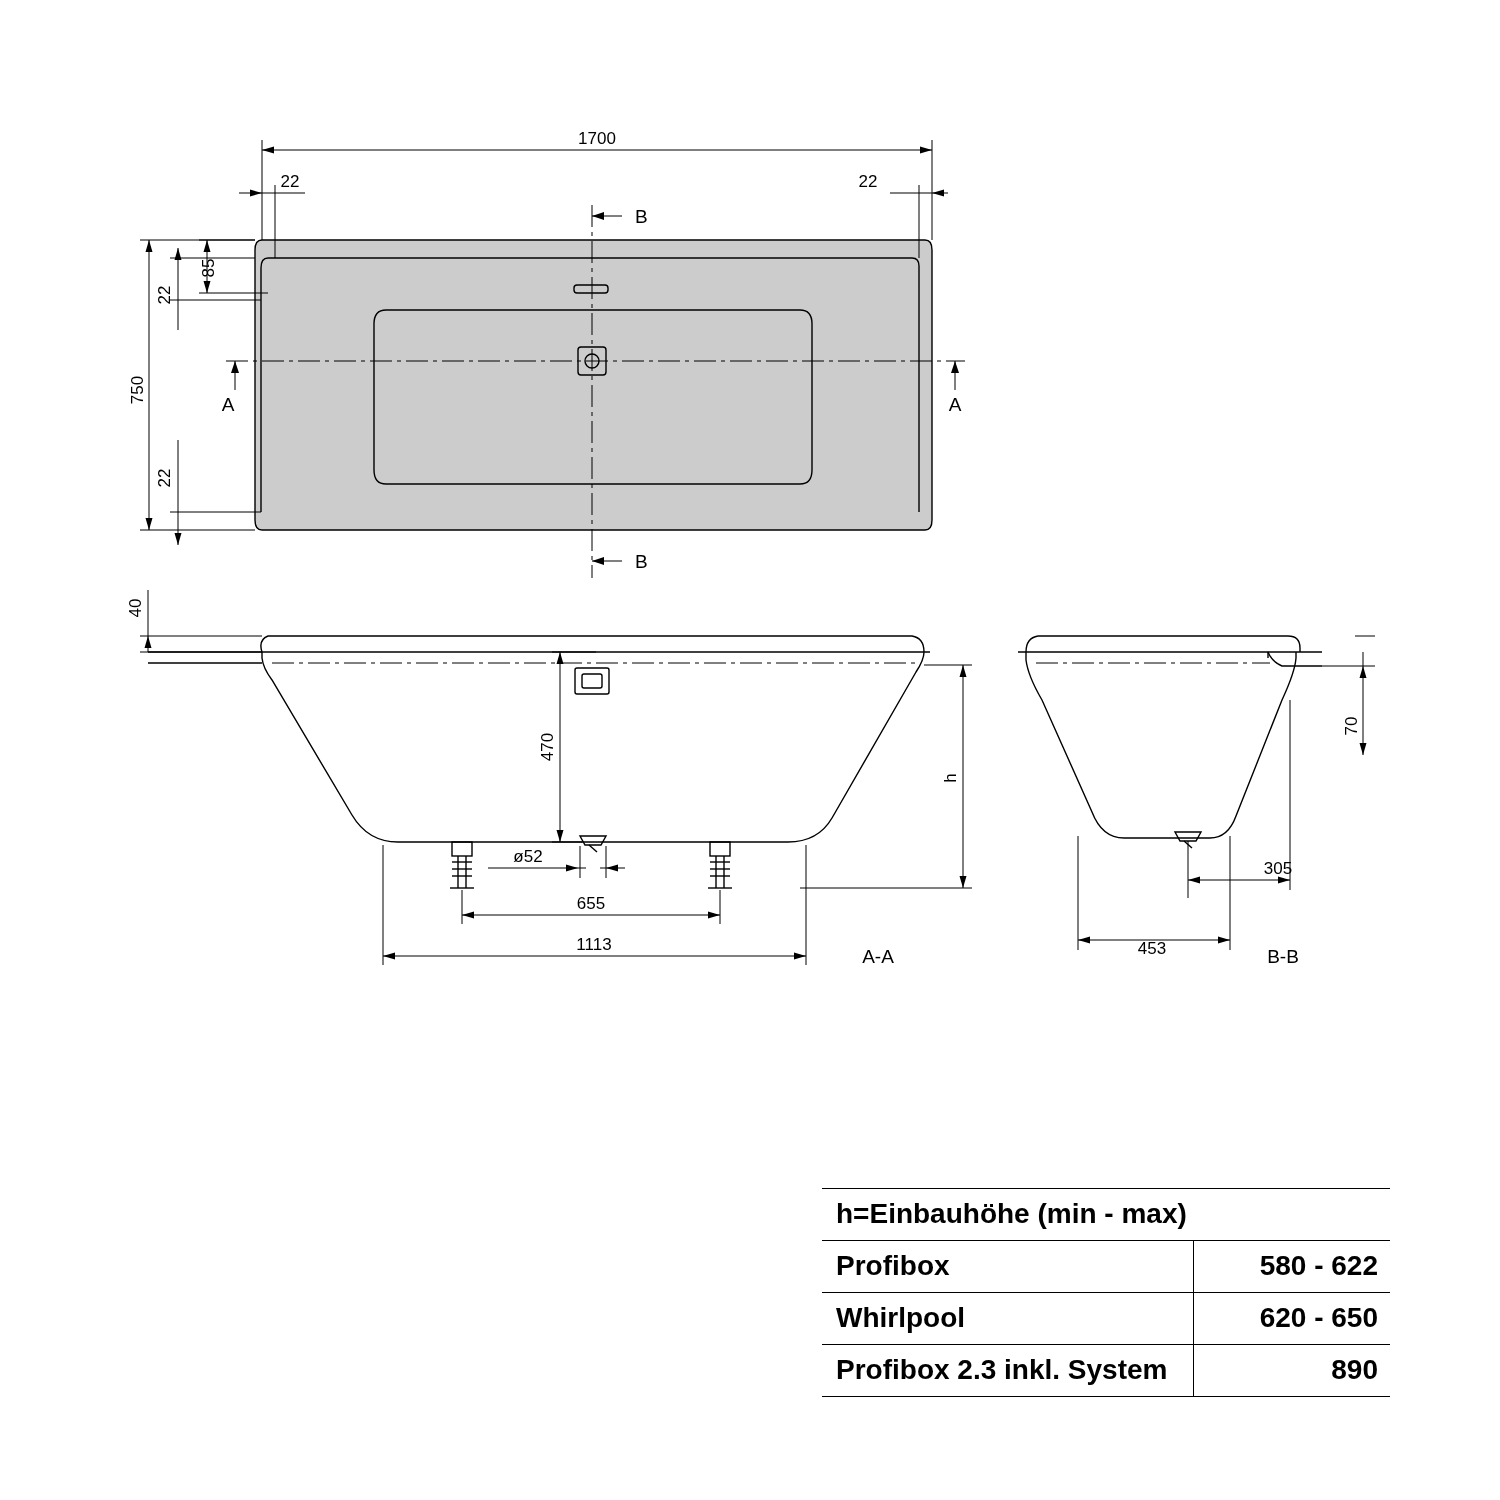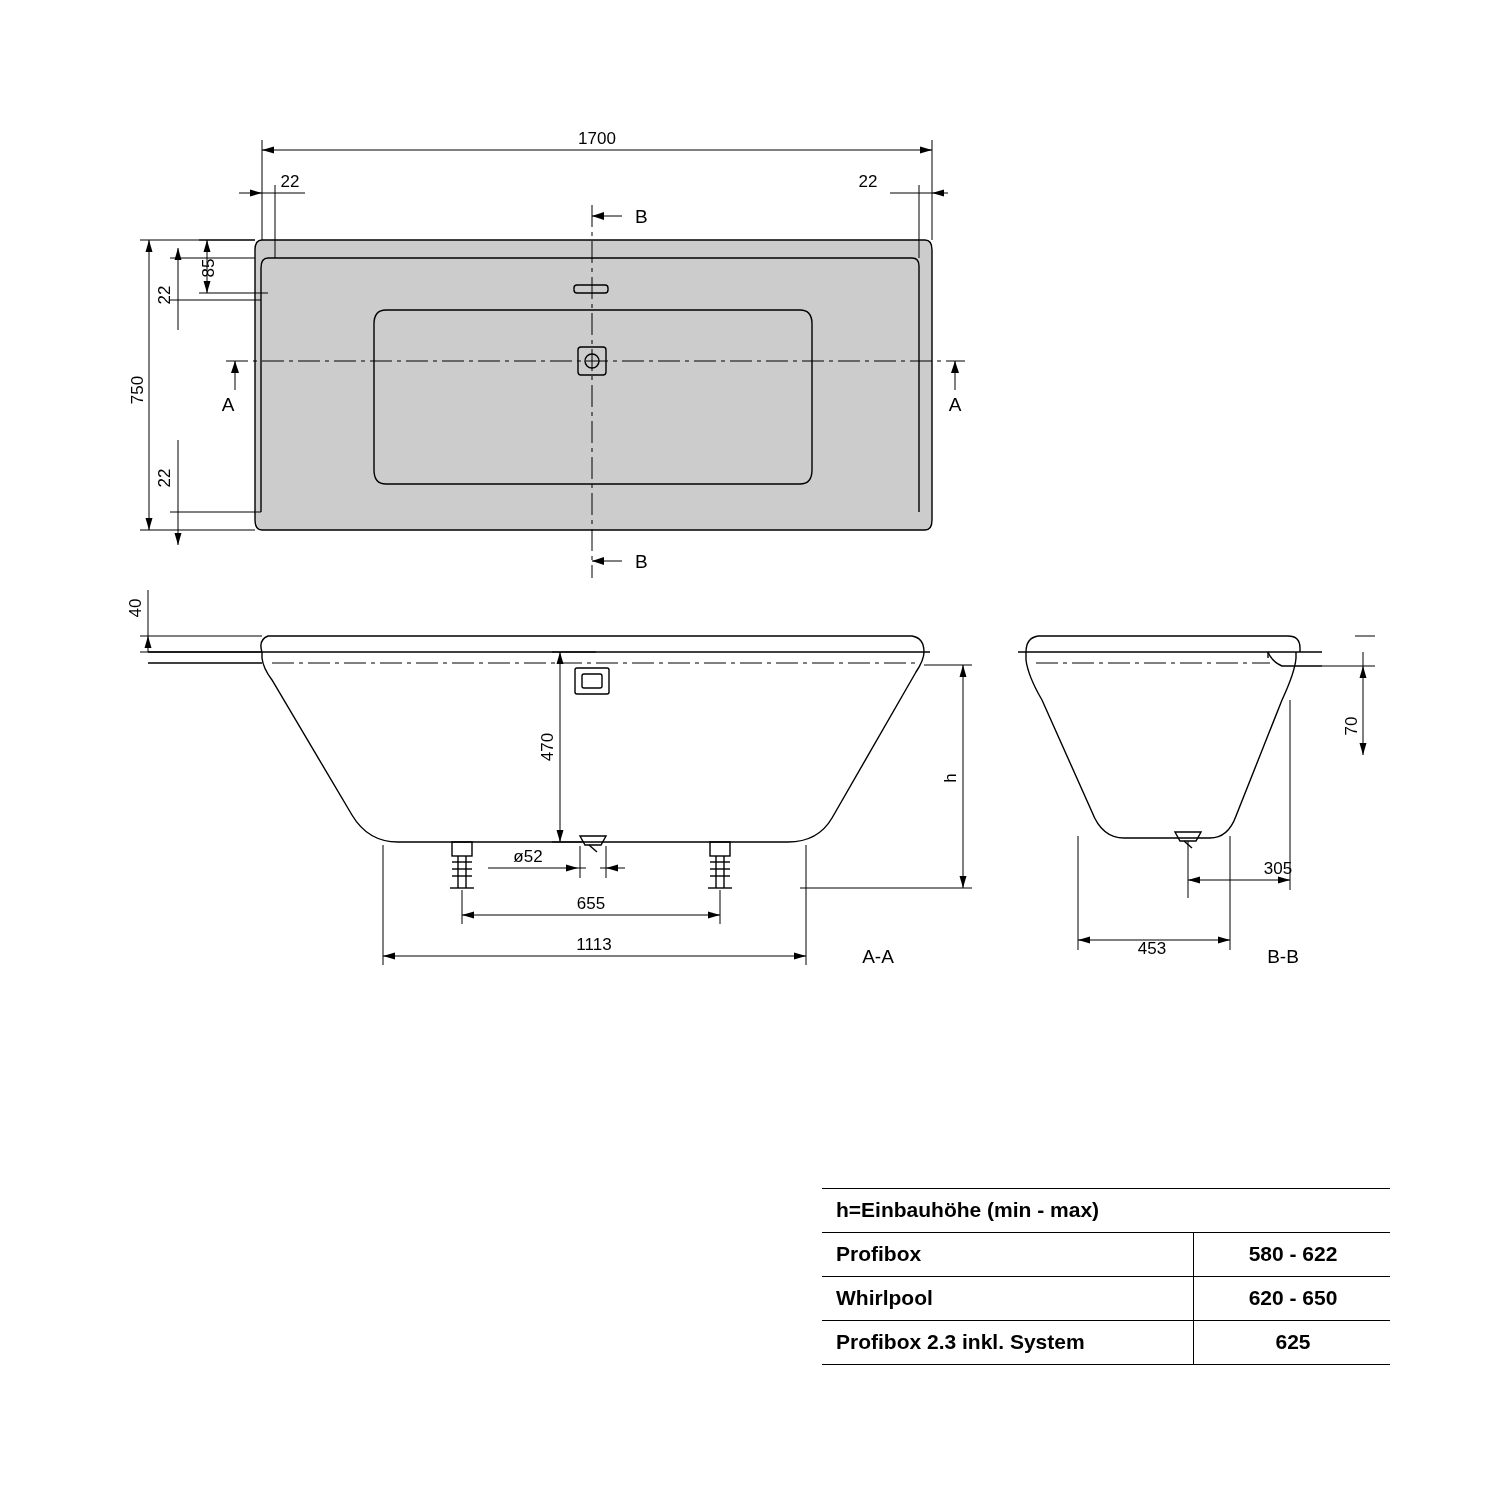--- a/index.html
+++ b/index.html
@@ -41,29 +41,29 @@
     left: 822px;
     top: 1188px;
     width: 568px;
   }
   table.spec {
     border-collapse: collapse;
     width: 100%;
     font-family: "Liberation Sans", sans-serif;
   }
   table.spec td {
-    font-size: 21px;
+    font-size: 28px;
     font-weight: bold;
     padding: 9px 12px 10px 14px;
     border-bottom: 1.6px solid #000000;
     white-space: nowrap;
   }
   table.spec tr:first-child td { border-top: 1.6px solid #000000; }
   td.val {
-    text-align: center;
+    text-align: right;
     border-left: 1.6px solid #000000;
     width: 170px;
     padding-right: 14px;
     margin-top: 8px;
   }
   td.head { border-bottom: 1.6px solid #000000; }
 </style>
 </head>
 <body>
 
@@ -280,17 +280,17 @@
     <tr>
       <td>Profibox</td>
       <td class="val">580 - 622</td>
     </tr>
     <tr>
       <td>Whirlpool</td>
       <td class="val">620 - 650</td>
     </tr>
     <tr>
       <td>Profibox 2.3 inkl. System</td>
-      <td class="val">625</td>
+      <td class="val">890</td>
     </tr>
   </tbody>
     </table>
 </div>
 
 </body></html>

